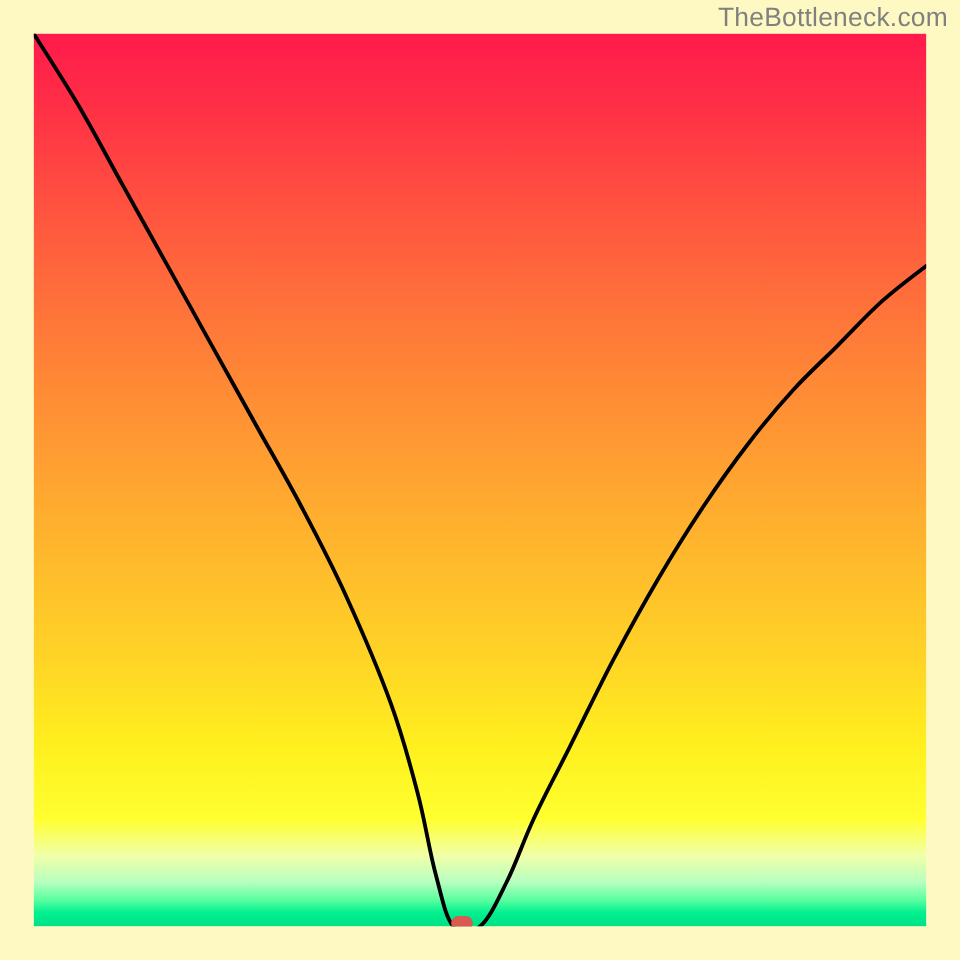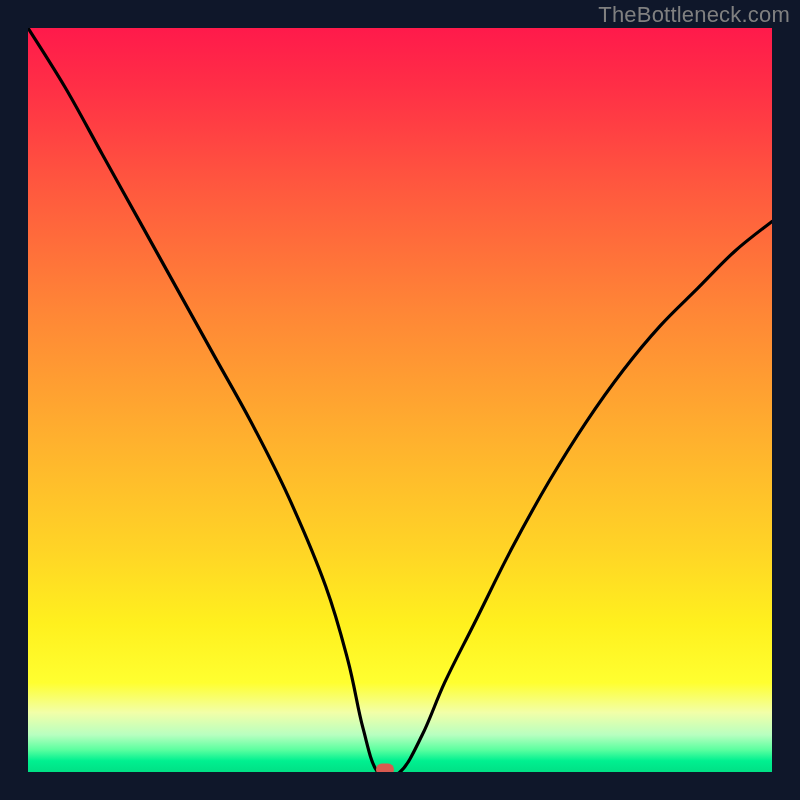--- a/index.html
+++ b/index.html
@@ -8,21 +8,21 @@
     width: 800px;
     height: 800px;
     background: #000;
     font-family: Arial, Helvetica, sans-serif;
     overflow: hidden;
   }
   .wrap {
     position: relative;
     width: 800px;
     height: 800px;
-    background: #0f172a;
+    background: #fef9c3;
   }
   .watermark {
     position: absolute;
     top: 2px;
     right: 10px;
     color: #808080;
     font-size: 22px;
     letter-spacing: 0.2px;
     font-weight: 400;
   }

